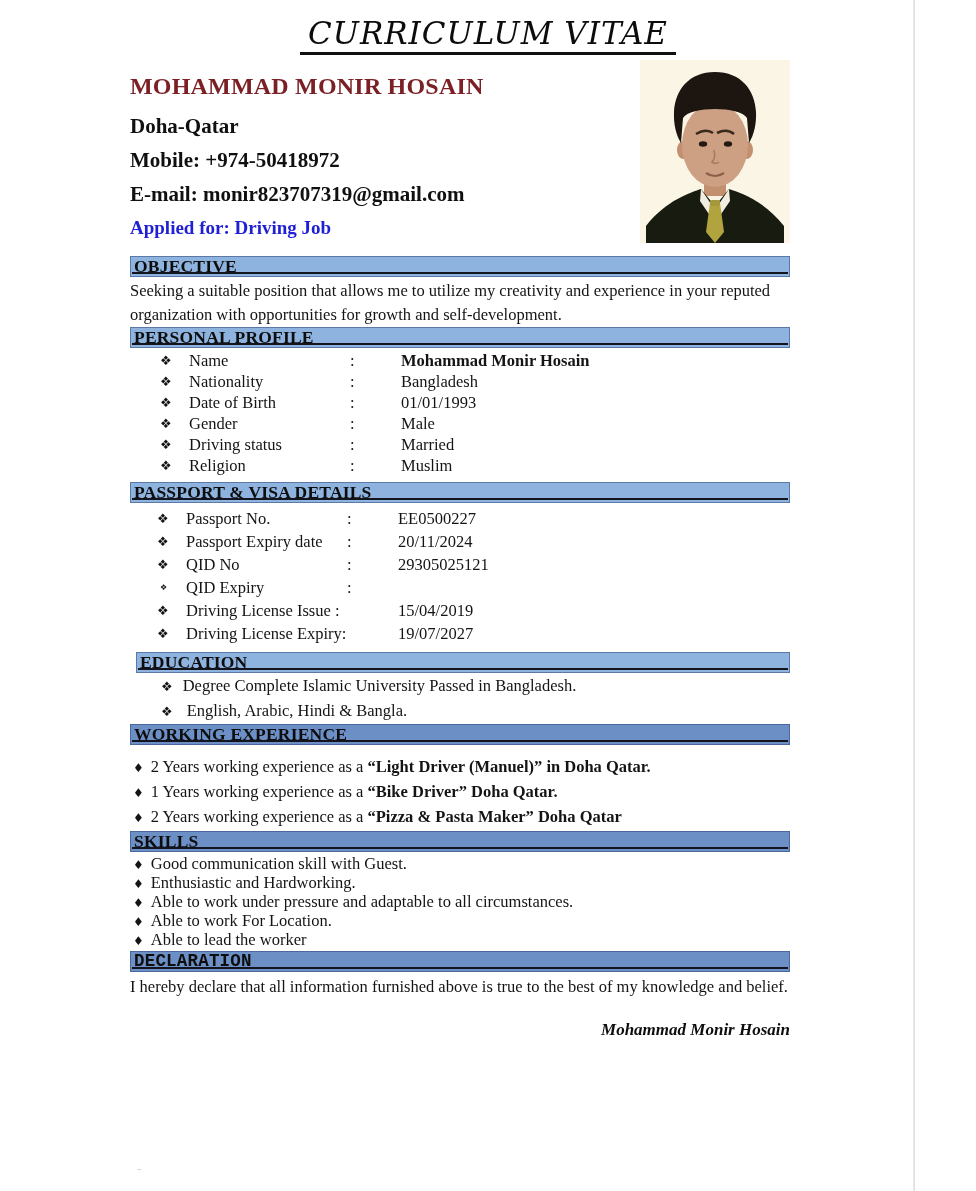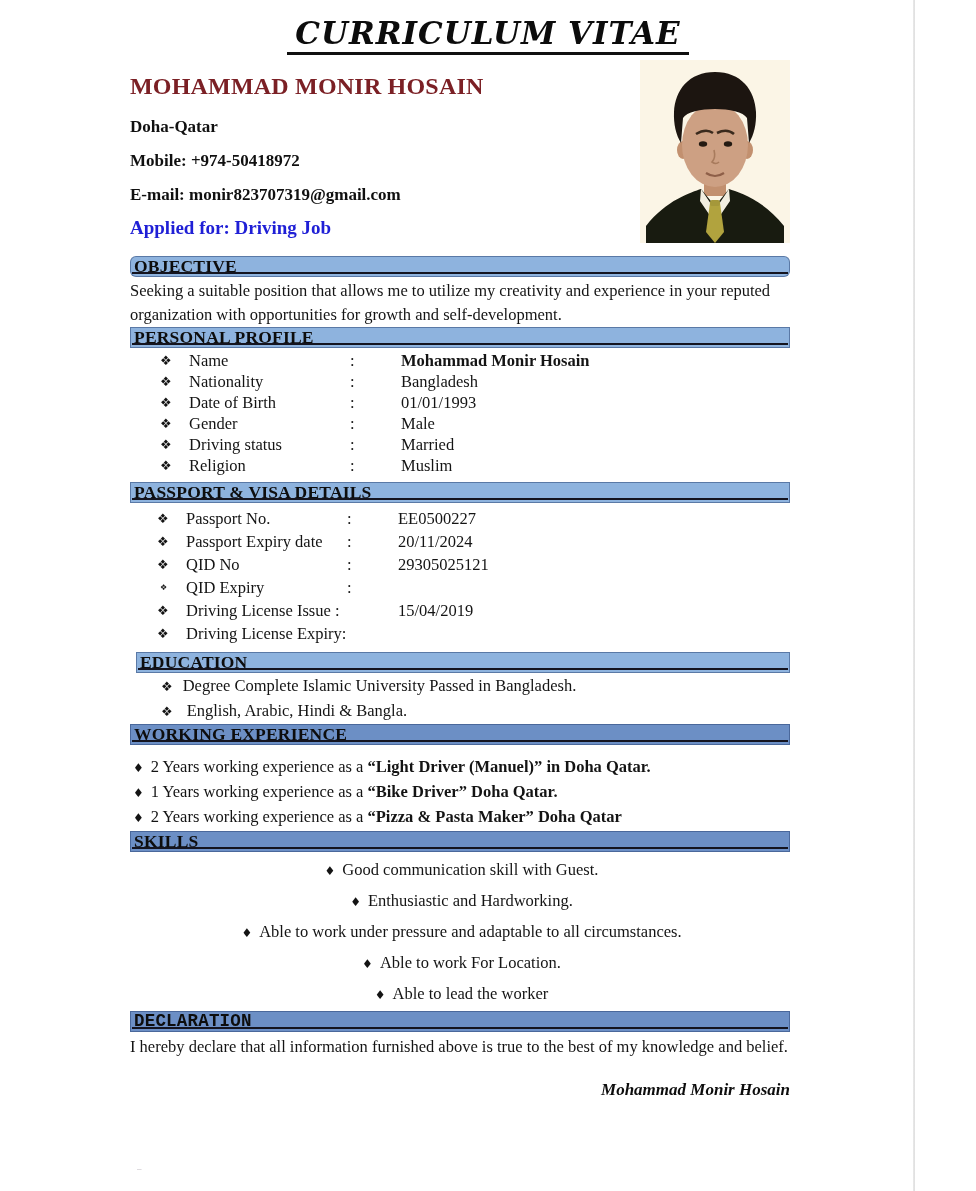--- a/index.html
+++ b/index.html
@@ -14,37 +14,37 @@
   
   .edge-line{
     position:absolute;top:0;left:913px;width:2px;height:1191px;
     background:linear-gradient(to right,#e3e3e3,#d7d7d7);
     opacity:.8;
   }
   .title-wrap{position:absolute;top:17px;left:0;width:976px;text-align:center;}
   .title{
     display:inline-block;
     font-family:"DejaVu Serif", serif;
-    font-weight:bold;font-style:italic;
+    font-weight:normal;font-style:italic;
     font-size:31px;line-height:33px;letter-spacing:1px;
     color:#0c0c0c;
     border-bottom:3px solid #101010;
     padding:0 8px 2px 8px;
   }
   .photo{
     position:absolute;left:640px;top:60px;width:150px;height:183px;
     background:#fbf5e6;
   }
   .content{position:absolute;left:130px;top:0;width:660px;}
 
   .name{
     margin-top:73px;font-size:24px;line-height:26px;font-weight:bold;
     color:var(--name-color,#7B2025);letter-spacing:.2px;
   }
-  .contact{font-size:17px;line-height:19px;font-weight:bold;color:#101010;}
+  .contact{font-size:21px;line-height:19px;font-weight:bold;color:#101010;}
   .loc{margin-top:18px;}
   .mob{margin-top:15px;}
   .eml{margin-top:15px;}
   .applied{
     margin-top:14px;font-size:19px;line-height:20px;font-weight:bold;
     color:var(--applied-color,#1F1FD6);
   }
 
   .bar{
     position:relative;height:21px;
@@ -53,21 +53,21 @@
     font-size:17.5px;line-height:19px;font-weight:bold;color:#0d0d0d;
     letter-spacing:.2px;
   }
   .bar::after{
     content:"";position:absolute;left:1px;right:1px;bottom:2px;
     border-top:2.4px solid var(--heading-underline,#14141F);
   }
   .bar.light{background:var(--accent-light,#8EB3DE);}
   .bar.dark{background:var(--accent-dark,#6C8FC5);}
 
-  .bar.obj{margin-top:18px;border-radius:6px;}
+  .bar.obj{margin-top:18px;}
   .body-text{margin:2px 0 0 0;font-size:16.5px;line-height:24px;}
 
   .bar.pp{margin-top:0px;}
   .kv-rows{margin-top:2px;padding-left:30px;}
   .kv-rows.pass{margin-top:4px;padding-left:27px;}
   .kv-row{
     display:grid;grid-template-columns:29px 161px 51px auto;
     font-size:16.5px;line-height:21px;
   }
   .kv-rows.pass .kv-row{line-height:23px;}
@@ -86,21 +86,21 @@
   .single-row{
     margin-top:2px;padding-left:31px;font-size:16.5px;line-height:22px;
     display:flex;align-items:baseline;
   }
   .single-row .kv-bullet{margin-right:10px;}
   .single-row.lang-row .kv-bullet{margin-right:14px;}
 
   .b-rows{margin-top:10px;padding-left:3px;}
   .b-rows.skills{margin-top:3px;}
   .b-row{font-size:16.5px;line-height:23px;}
-  .b-rows.skills .b-row{line-height:30px;text-align:center;}
+  .b-rows.skills .b-row{line-height:18px;}
   .b-bullet{font-family:"DejaVu Sans", sans-serif;font-size:12px;margin-right:7px;}
   .b-em{font-weight:bold;}
 
   .decl-text{margin:2px 0 0 0;font-size:16.5px;line-height:25px;}
   .signature{
     margin-top:21px;text-align:right;
     font-size:17px;line-height:19px;font-weight:bold;font-style:italic;color:#0d0d0d;
   }
   .footer-mark{
     position:absolute;left:137px;top:1163px;
@@ -217,20 +217,21 @@
       <div class="kv-row">
         <span class="kv-bullet">❖</span>
         <span class="kv-label">Driving License Issue :</span>
         <span class="kv-colon"></span>
         <span class="kv-value">15/04/2019</span>
       </div>
       <div class="kv-row">
         <span class="kv-bullet">❖</span>
         <span class="kv-label">Driving License Expiry:</span>
         <span class="kv-colon"></span>
+        <span class="kv-value">19/07/2027</span>
       </div>
     </div>
 
     <div class="bar light edu"><span>EDUCATION</span></div>
     <div class="single-row">
       <span class="kv-bullet">❖</span>
       <span>Degree Complete Islamic University Passed in Bangladesh.</span>
     </div>
 
     <div class="single-row lang-row">

